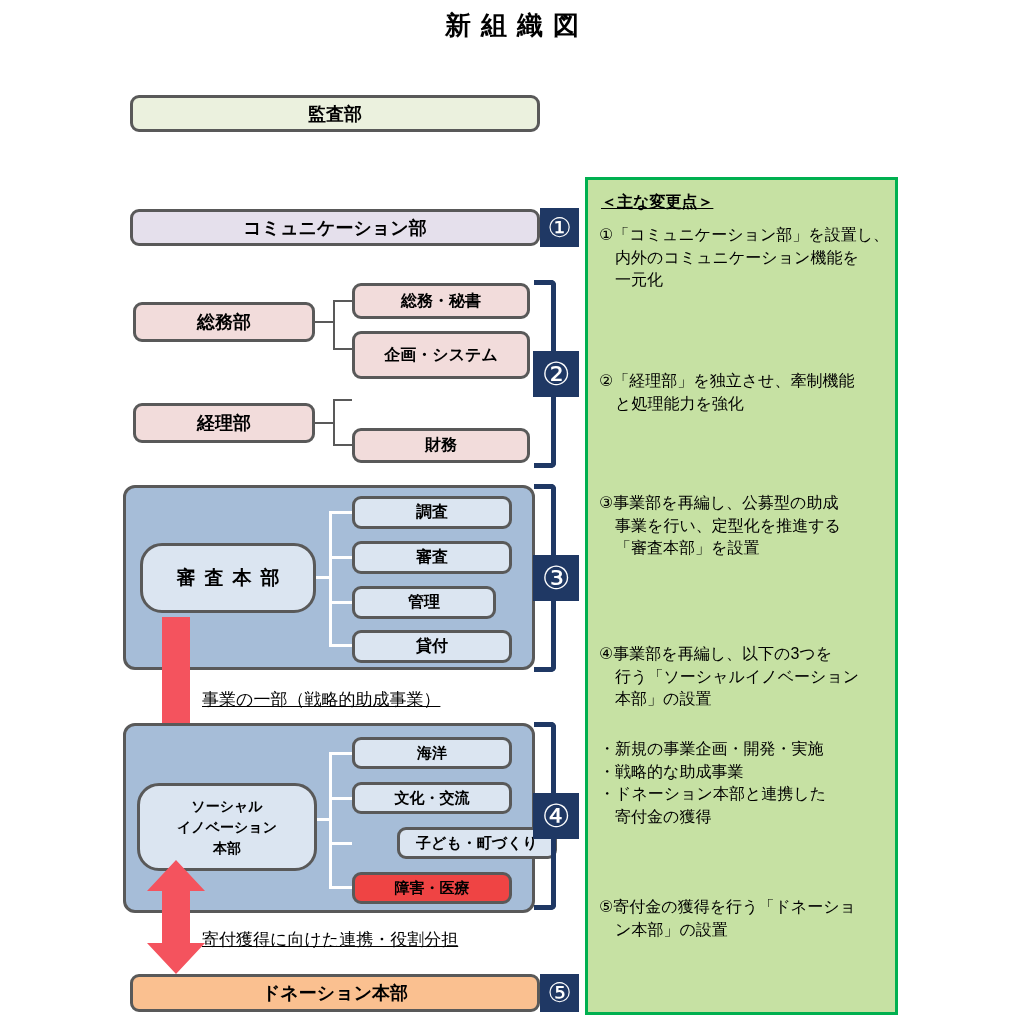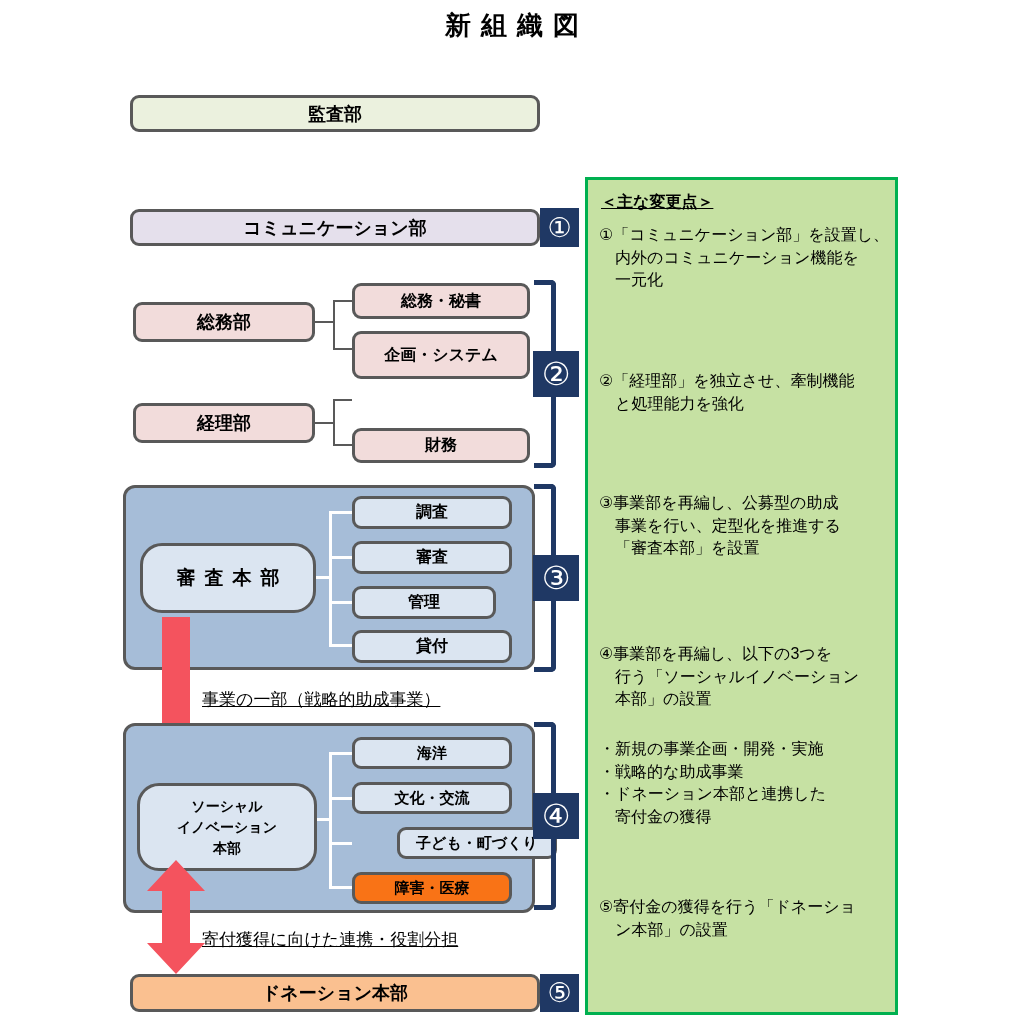--- a/index.html
+++ b/index.html
@@ -112,21 +112,21 @@
   <div class="wline" style="left:329px;top:797px;width:23px;height:3px;"></div>
   <div class="wline" style="left:329px;top:842px;width:23px;height:3px;"></div>
   <div class="wline" style="left:329px;top:886px;width:23px;height:3px;"></div>
   <div class="wline" style="left:317px;top:818px;width:13px;height:3px;"></div>
   <div class="innerbox" style="left:137px;top:775px;width:180px;height:88px;font-size:14px;line-height:1.5;margin-top:8px;">ソーシャル
 イノベーション
 本部</div>
   <div class="subbox" style="left:352px;top:737px;width:160px;height:32px;background:#dbe5f1;font-size:15px;">海洋</div>
   <div class="subbox" style="left:352px;top:782px;width:160px;height:32px;background:#dbe5f1;font-size:15px;">文化・交流</div>
   <div class="subbox" style="left:352px;top:827px;width:160px;height:32px;background:#dbe5f1;font-size:15px;margin-left:45px;">子ども・町づくり</div>
-  <div class="subbox" style="left:352px;top:872px;width:160px;height:32px;background:#f97316;font-size:15px;">障害・医療</div>
+  <div class="subbox" style="left:352px;top:872px;width:160px;height:32px;background:#ef4444;font-size:15px;">障害・医療</div>
 
   <div class="bracket" style="left:534px;top:722px;height:188px;"></div>
   <div class="badge" style="left:533px;top:793px;width:46px;height:46px;font-size:32px;">④</div>
 
   <svg class="abs" style="left:147px;top:860px;" width="58" height="114" viewBox="0 0 58 114">
     <polygon points="29,0 58,31 43,31 43,83 58,83 29,114 0,83 15,83 15,31 0,31" fill="#f4535e"></polygon>
   </svg>
   <div class="arrowlabel" style="left:202px;top:928px;">寄付獲得に向けた連携・役割分担</div>
 
   <div class="box" style="left:130px;top:974px;width:410px;height:38px;background:#fac090;font-size:18px;">ドネーション本部</div>

